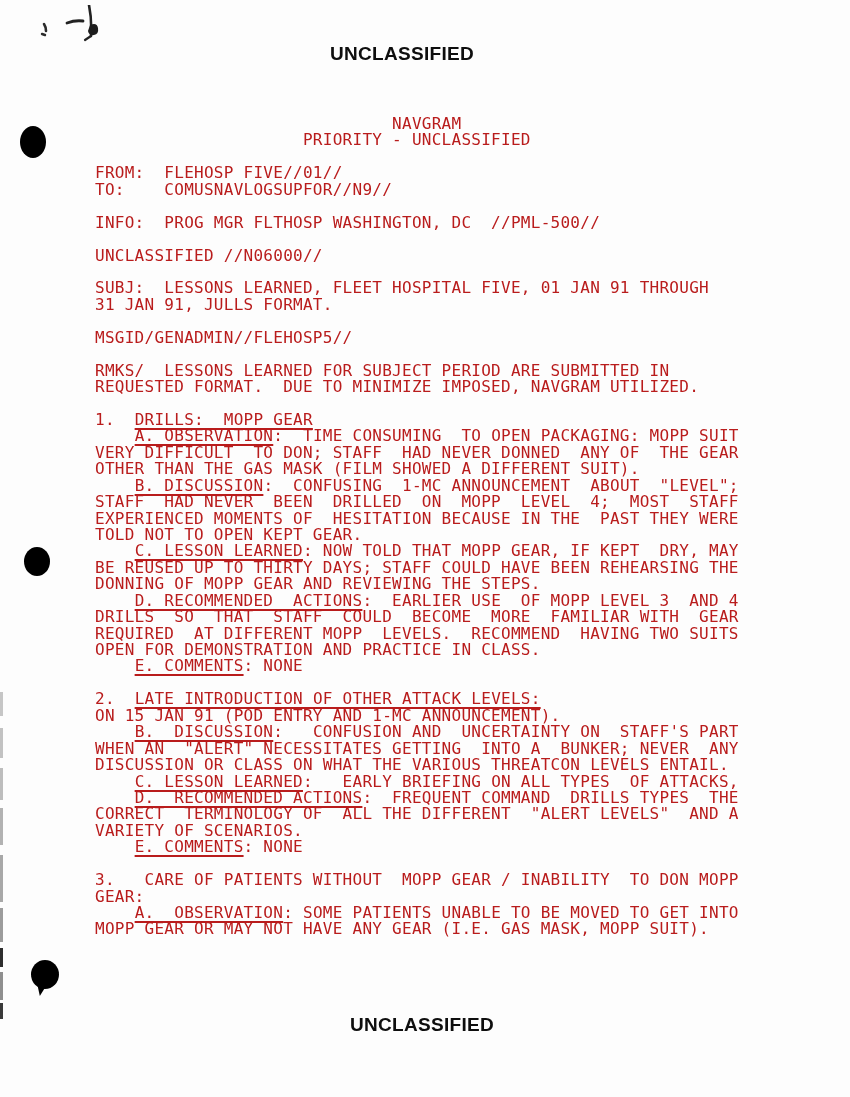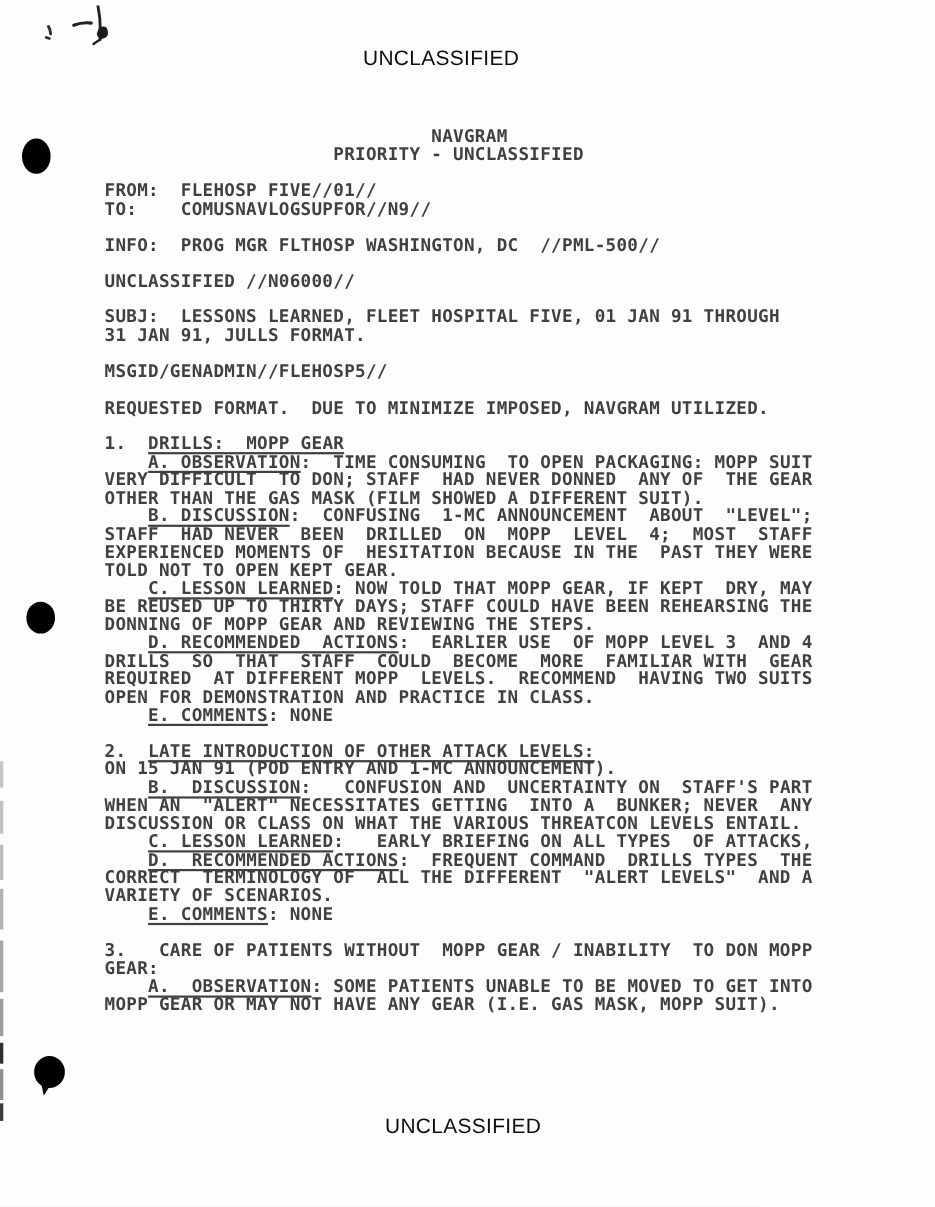--- a/index.html
+++ b/index.html
@@ -4,30 +4,30 @@
 <style>
   html,body{margin:0;padding:0;background:#e8e8e8;}
   .page{
     position:relative;width:850px;height:1097px;margin:0 auto;
     background:#fdfdfd;overflow:hidden;
     font-family:"DejaVu Sans Mono",monospace;
   }
   .banner{
     position:absolute;
     font-family:"Liberation Sans",sans-serif;
-    font-weight:normal;font-size:19px;color:#0e0e0e;letter-spacing:0.3px;
+    font-weight:bold;font-size:19px;color:#0e0e0e;letter-spacing:0.3px;
     white-space:nowrap;
     text-align:center;
   }
   .banner-top{left:330px;top:43px;}
   .banner-bottom{left:350px;top:1014px;}
   #doc{
     position:absolute;left:95px;top:116px;
-    font-size:16px;font-weight:bold;letter-spacing:0.27px;
-    color:#404040;line-height:16.45px;
+    font-size:16px;font-weight:normal;letter-spacing:0.27px;
+    color:#b91c1c;line-height:16.45px;
   }
   .line{height:16.45px;white-space:pre;}
   .u{
     text-decoration:underline;
     text-decoration-thickness:1.6px;
     text-underline-offset:2.5px;
   }
   .punch{position:absolute;background:#000;border-radius:50%;}
   .punch-tail{
     position:absolute;width:0;height:0;
@@ -63,20 +63,21 @@
       <div class="line"></div>
       <div class="line"><span>INFO:  PROG MGR FLTHOSP WASHINGTON, DC  //PML-500//</span></div>
       <div class="line"></div>
       <div class="line"><span>UNCLASSIFIED //N06000//</span></div>
       <div class="line"></div>
       <div class="line"><span>SUBJ:  LESSONS LEARNED, FLEET HOSPITAL FIVE, 01 JAN 91 THROUGH</span></div>
       <div class="line"><span>31 JAN 91, JULLS FORMAT.</span></div>
       <div class="line"></div>
       <div class="line"><span>MSGID/GENADMIN//FLEHOSP5//</span></div>
       <div class="line"></div>
+      <div class="line"><span>RMKS/  LESSONS LEARNED FOR SUBJECT PERIOD ARE SUBMITTED IN</span></div>
       <div class="line"><span>REQUESTED FORMAT.  DUE TO MINIMIZE IMPOSED, NAVGRAM UTILIZED.</span></div>
       <div class="line"></div>
       <div class="line"><span>1.  </span><span class="u">DRILLS:  MOPP GEAR</span></div>
       <div class="line"><span>    </span><span class="u">A. OBSERVATION</span><span>:  TIME CONSUMING  TO OPEN PACKAGING: MOPP SUIT</span></div>
       <div class="line"><span>VERY DIFFICULT  TO DON; STAFF  HAD NEVER DONNED  ANY OF  THE GEAR</span></div>
       <div class="line"><span>OTHER THAN THE GAS MASK (FILM SHOWED A DIFFERENT SUIT).</span></div>
       <div class="line"><span>    </span><span class="u">B. DISCUSSION</span><span>:  CONFUSING  1-MC ANNOUNCEMENT  ABOUT  "LEVEL";</span></div>
       <div class="line"><span>STAFF  HAD NEVER  BEEN  DRILLED  ON  MOPP  LEVEL  4;  MOST  STAFF</span></div>
       <div class="line"><span>EXPERIENCED MOMENTS OF  HESITATION BECAUSE IN THE  PAST THEY WERE</span></div>
       <div class="line"><span>TOLD NOT TO OPEN KEPT GEAR.</span></div>

